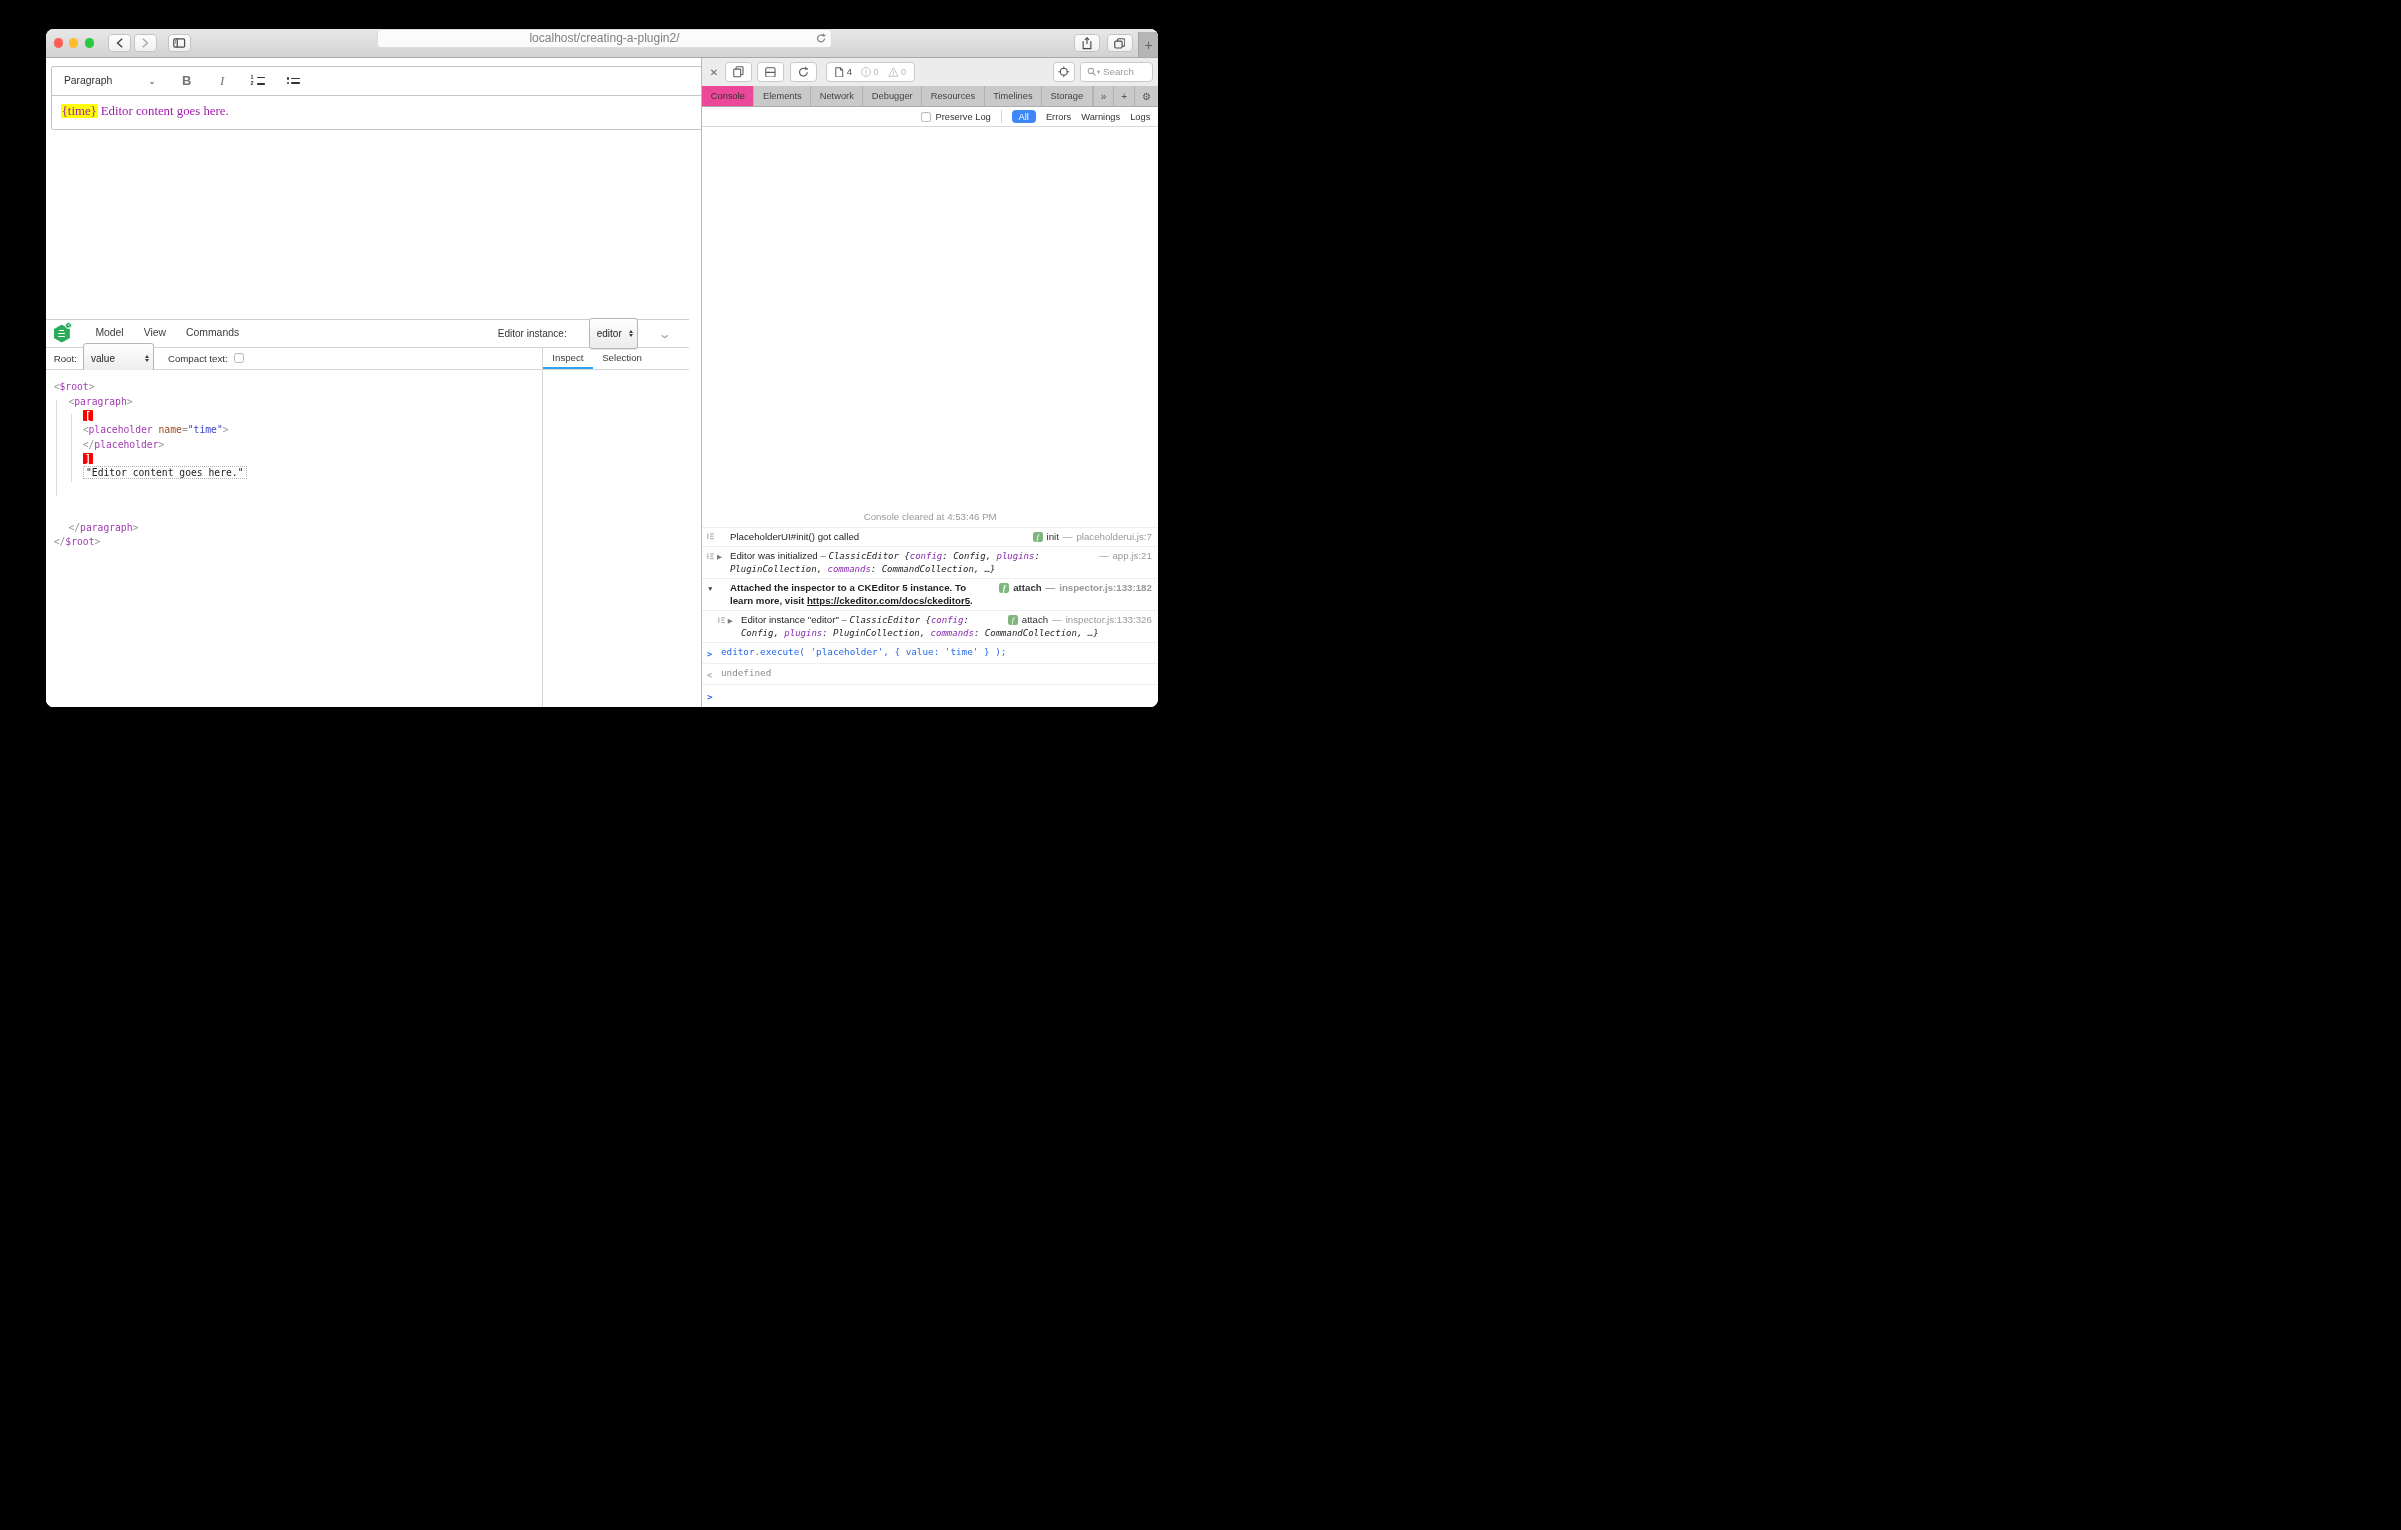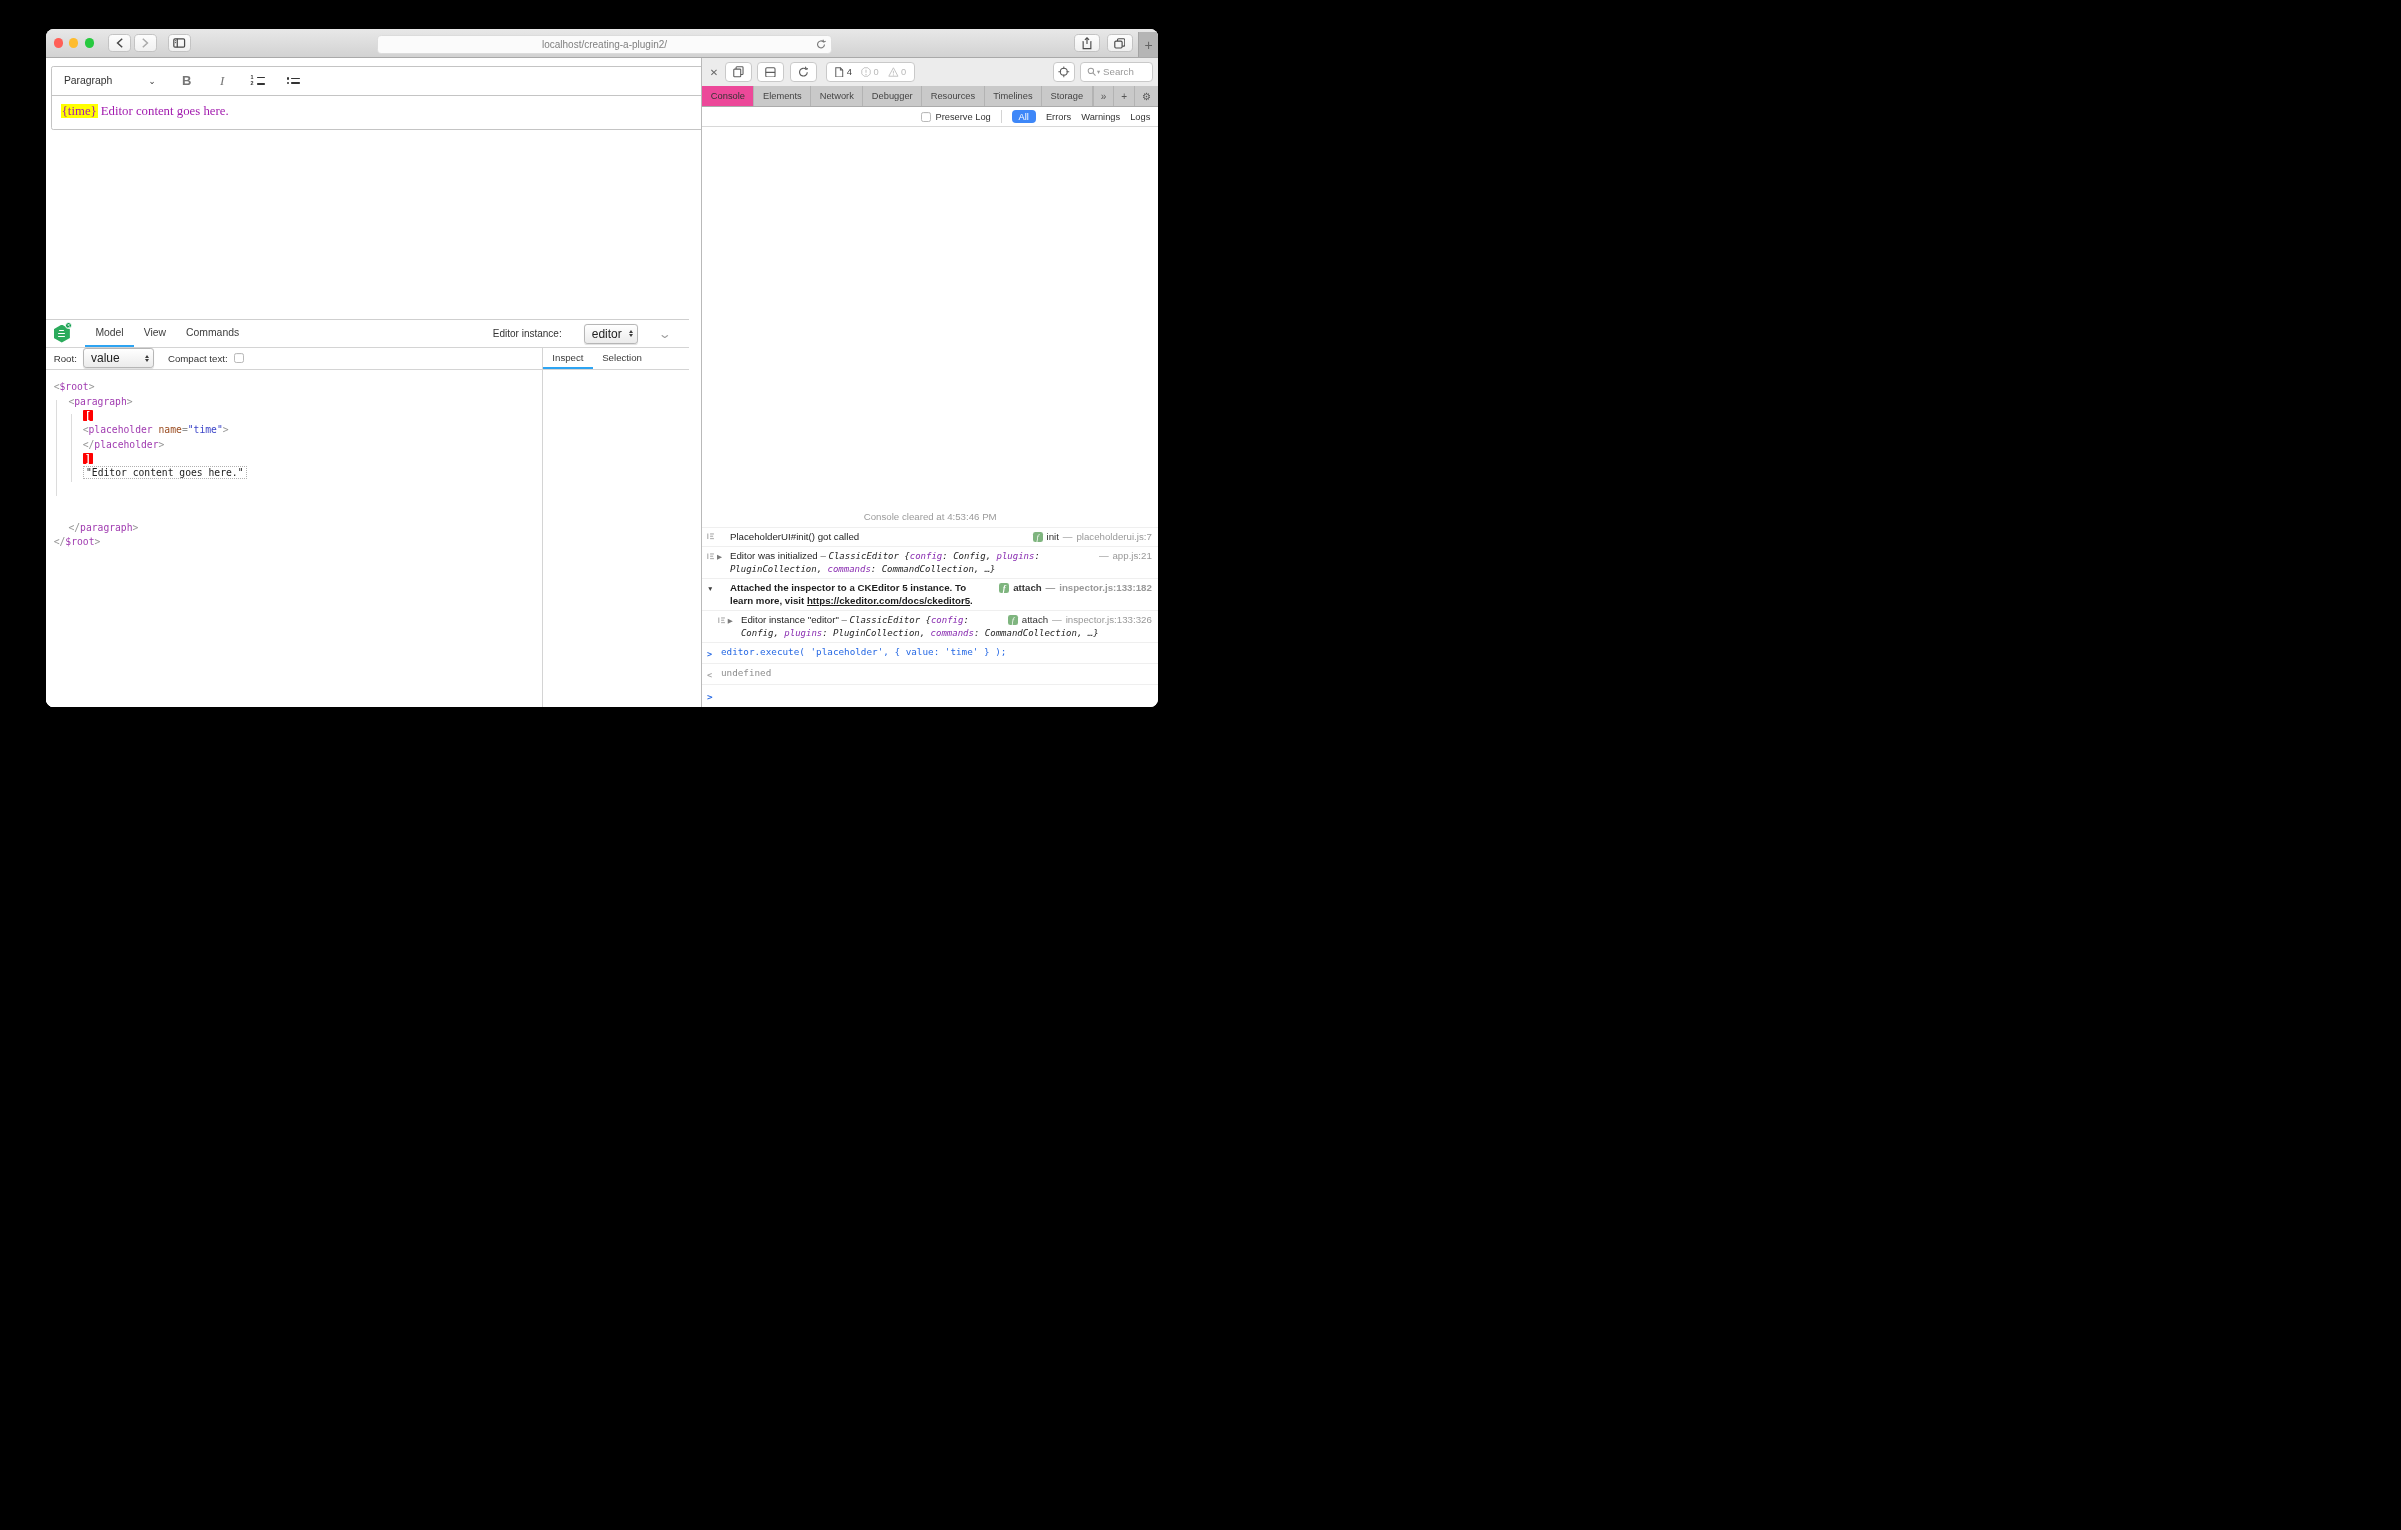--- a/index.html
+++ b/index.html
@@ -10,23 +10,23 @@
   
   .titlebar{position:relative;height:29px;background:linear-gradient(#e8e8e8,#d2d2d2);
     border-bottom:0.8px solid #a9a9a9;display:flex;align-items:center;}
   .lights{display:flex;gap:6.2px;margin-left:7.7px;}
   .light{width:9.3px;height:9.3px;border-radius:50%;}
   .tb-btn{width:23px;height:18px;border:0.8px solid #c3c3c3;border-radius:4.6px;
     background:linear-gradient(#fdfdfd,#f0f0f0);display:flex;align-items:center;justify-content:center;
     color:#5a5a5a;}
   .navgroup{display:flex;gap:3.1px;margin-left:14px;}
   .sidebar-btn{margin-left:10.8px;}
-  .urlfield{position:absolute;left:331px;top:6px;width:455px;height:18.6px;background:#fbfbfb;
+  .urlfield{position:absolute;left:331px;top:0;width:455px;height:18.6px;background:#fbfbfb;
     border:0.8px solid #dcdcdc;border-radius:4.6px;display:flex;align-items:center;justify-content:center;
-    font-size:10px;color:#7f7f7f;}
+    font-size:12px;color:#7f7f7f;}
   .url-reload{position:absolute;right:5.4px;top:3.1px;color:#7a7a7a;}
   .tb-right{position:absolute;right:25.5px;top:5.4px;display:flex;gap:7px;}
   .newtab{position:absolute;right:0;bottom:0;width:20px;height:25px;background:#b5b5b5;
     border-left:0.8px solid #a3a3a3;display:flex;align-items:center;justify-content:center;
     color:#636363;font-size:14px;font-weight:300;}
   
   .content{position:absolute;top:29px;left:0;right:0;bottom:0;display:flex;}
   .page{position:relative;width:732px;background:#fff;}
   .devtools{position:relative;flex:1;background:#fff;border-left:0.8px solid #b9b9b9;display:flex;flex-direction:column;}
   
@@ -54,21 +54,21 @@
     display:flex;flex-direction:column;gap:1.5px;align-items:center;justify-content:center;}
   .hex i{display:block;width:7px;height:1.5px;background:#fff;border-radius:0.8px;}
   .hex i:first-child{width:5.4px;align-self:center;}
   .logo .badge5{position:absolute;right:-2.3px;top:-2.3px;width:7px;height:7px;border-radius:50%;
     background:#0f9e4d;border:1.2px solid #fff;color:#fff;font-size:4.6px;line-height:7px;text-align:center;}
   .insp-tabs{display:flex;margin-left:15.5px;gap:0;}
   .itab{display:flex;align-items:center;padding:0 10px;font-size:10.4px;color:#3c3c3c;border-bottom:2.3px solid transparent;}
   .itab.active{border-bottom-color:#2da4f2;}
   .insp-head-right{margin-left:auto;display:flex;align-items:center;gap:22px;margin-right:20px;font-size:10px;color:#333;}
   .mac-select{display:inline-flex;align-items:center;background:linear-gradient(#fff,#ebebeb);
-    border:0.8px solid #b6b6b6;border-radius:3.1px;height:20px;padding:0 3.9px 0 7px;font-size:12px;color:#222;
+    border:0.8px solid #b6b6b6;border-radius:3.1px;height:31px;padding:0 3.9px 0 7px;font-size:10px;color:#222;
     box-shadow:0 0.4px 0.8px rgba(0,0,0,.12);}
   .spin{display:flex;flex-direction:column;gap:1.2px;margin-left:7px;}
   .spin i{width:0;height:0;border-left:2.7px solid transparent;border-right:2.7px solid transparent;}
   .spin .up{border-bottom:3.1px solid #3c3c3c;}
   .spin .dn{border-top:3.1px solid #3c3c3c;}
   .collapse-chev{color:#9a9a9a;font-size:11.6px;transform:scaleX(1.4);}
   .insp-sub{height:21.7px;display:flex;align-items:stretch;border-bottom:0.8px solid #d4d4d4;font-size:9.7px;color:#333;}
   .sub-left{width:497px;display:flex;align-items:center;padding-left:7.7px;gap:6.2px;border-right:0.8px solid #d4d4d4;}
   .checkbox{width:10px;height:10px;border:0.8px solid #b9b9b9;border-radius:2.3px;background:#fff;
     box-shadow:inset 0 0.8px 0.8px rgba(0,0,0,.05);}

